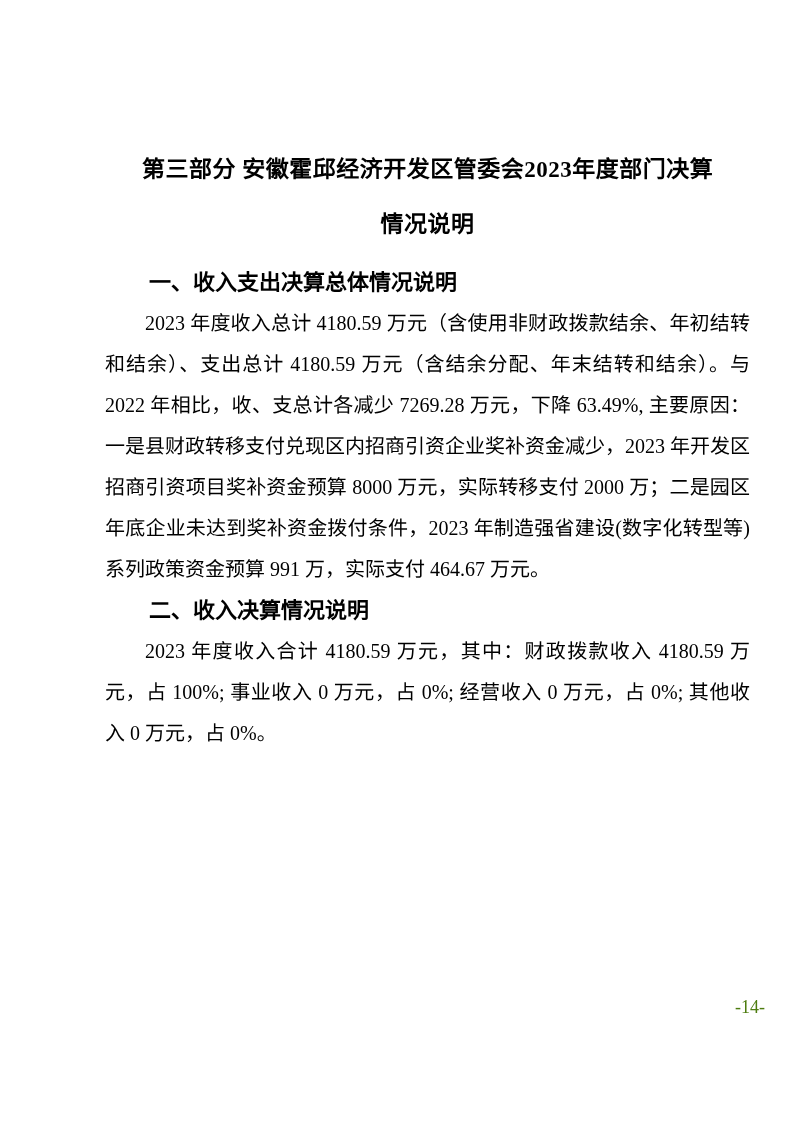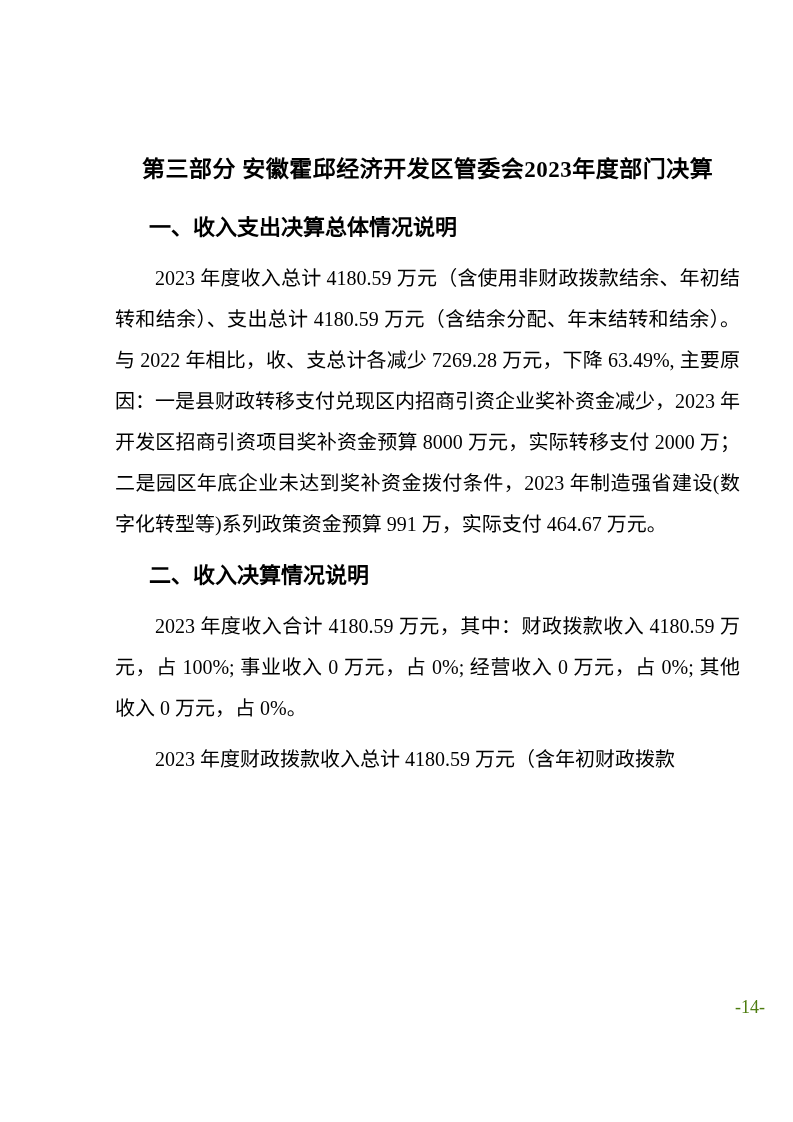--- a/index.html
+++ b/index.html
@@ -33,48 +33,48 @@
     line-height: 41px;
     text-indent: 2em;
     margin: 0;
   }
   .body-para {
     font-family: "Liberation Serif", "DejaVu Serif", serif;
     font-size: 20px;
     line-height: 41px;
     text-indent: 2em;
     text-align: justify;
-    margin: 10px;
+    margin: 0;
   }
   .page-number {
     position: absolute;
     right: 28px;
     bottom: 104px;
     font-family: "Liberation Serif", "DejaVu Serif", serif;
     font-size: 18px;
     color: #4d7c0f;
   }
 </style>
 </head>
 <body>
 
 <div class="page">
 
   <div class="doc-title">
     <div>第三部分 安徽霍邱经济开发区管委会2023年度部门决算</div>
+    <div>情况说明</div>
   </div>
 
   <div class="doc-body">
 
     <h2 class="section-heading">一、收入支出决算总体情况说明</h2>
     <p class="body-para">2023 年度收入总计 4180.59 万元（含使用非财政拨款结余、年初结转和结余）、支出总计 4180.59 万元（含结余分配、年末结转和结余）。与 2022 年相比，收、支总计各减少 7269.28 万元，下降 63.49%, 主要原因：一是县财政转移支付兑现区内招商引资企业奖补资金减少，2023 年开发区招商引资项目奖补资金预算 8000 万元，实际转移支付 2000 万；二是园区年底企业未达到奖补资金拨付条件，2023 年制造强省建设(数字化转型等)系列政策资金预算 991 万，实际支付 464.67 万元。</p>
 
     <h2 class="section-heading">二、收入决算情况说明</h2>
     <p class="body-para">2023 年度收入合计 4180.59 万元，其中：财政拨款收入 4180.59 万元，占 100%; 事业收入 0 万元，占 0%; 经营收入 0 万元，占 0%; 其他收入 0 万元，占 0%。</p>
 
 
-    <p class="body-para">2023 年度财政拨款收入总计 4180.59 万元（含年初财政拨款</p>
 
   </div>
 
   <div class="page-number">-14-</div>
 
 </div>
 
 </body></html>

